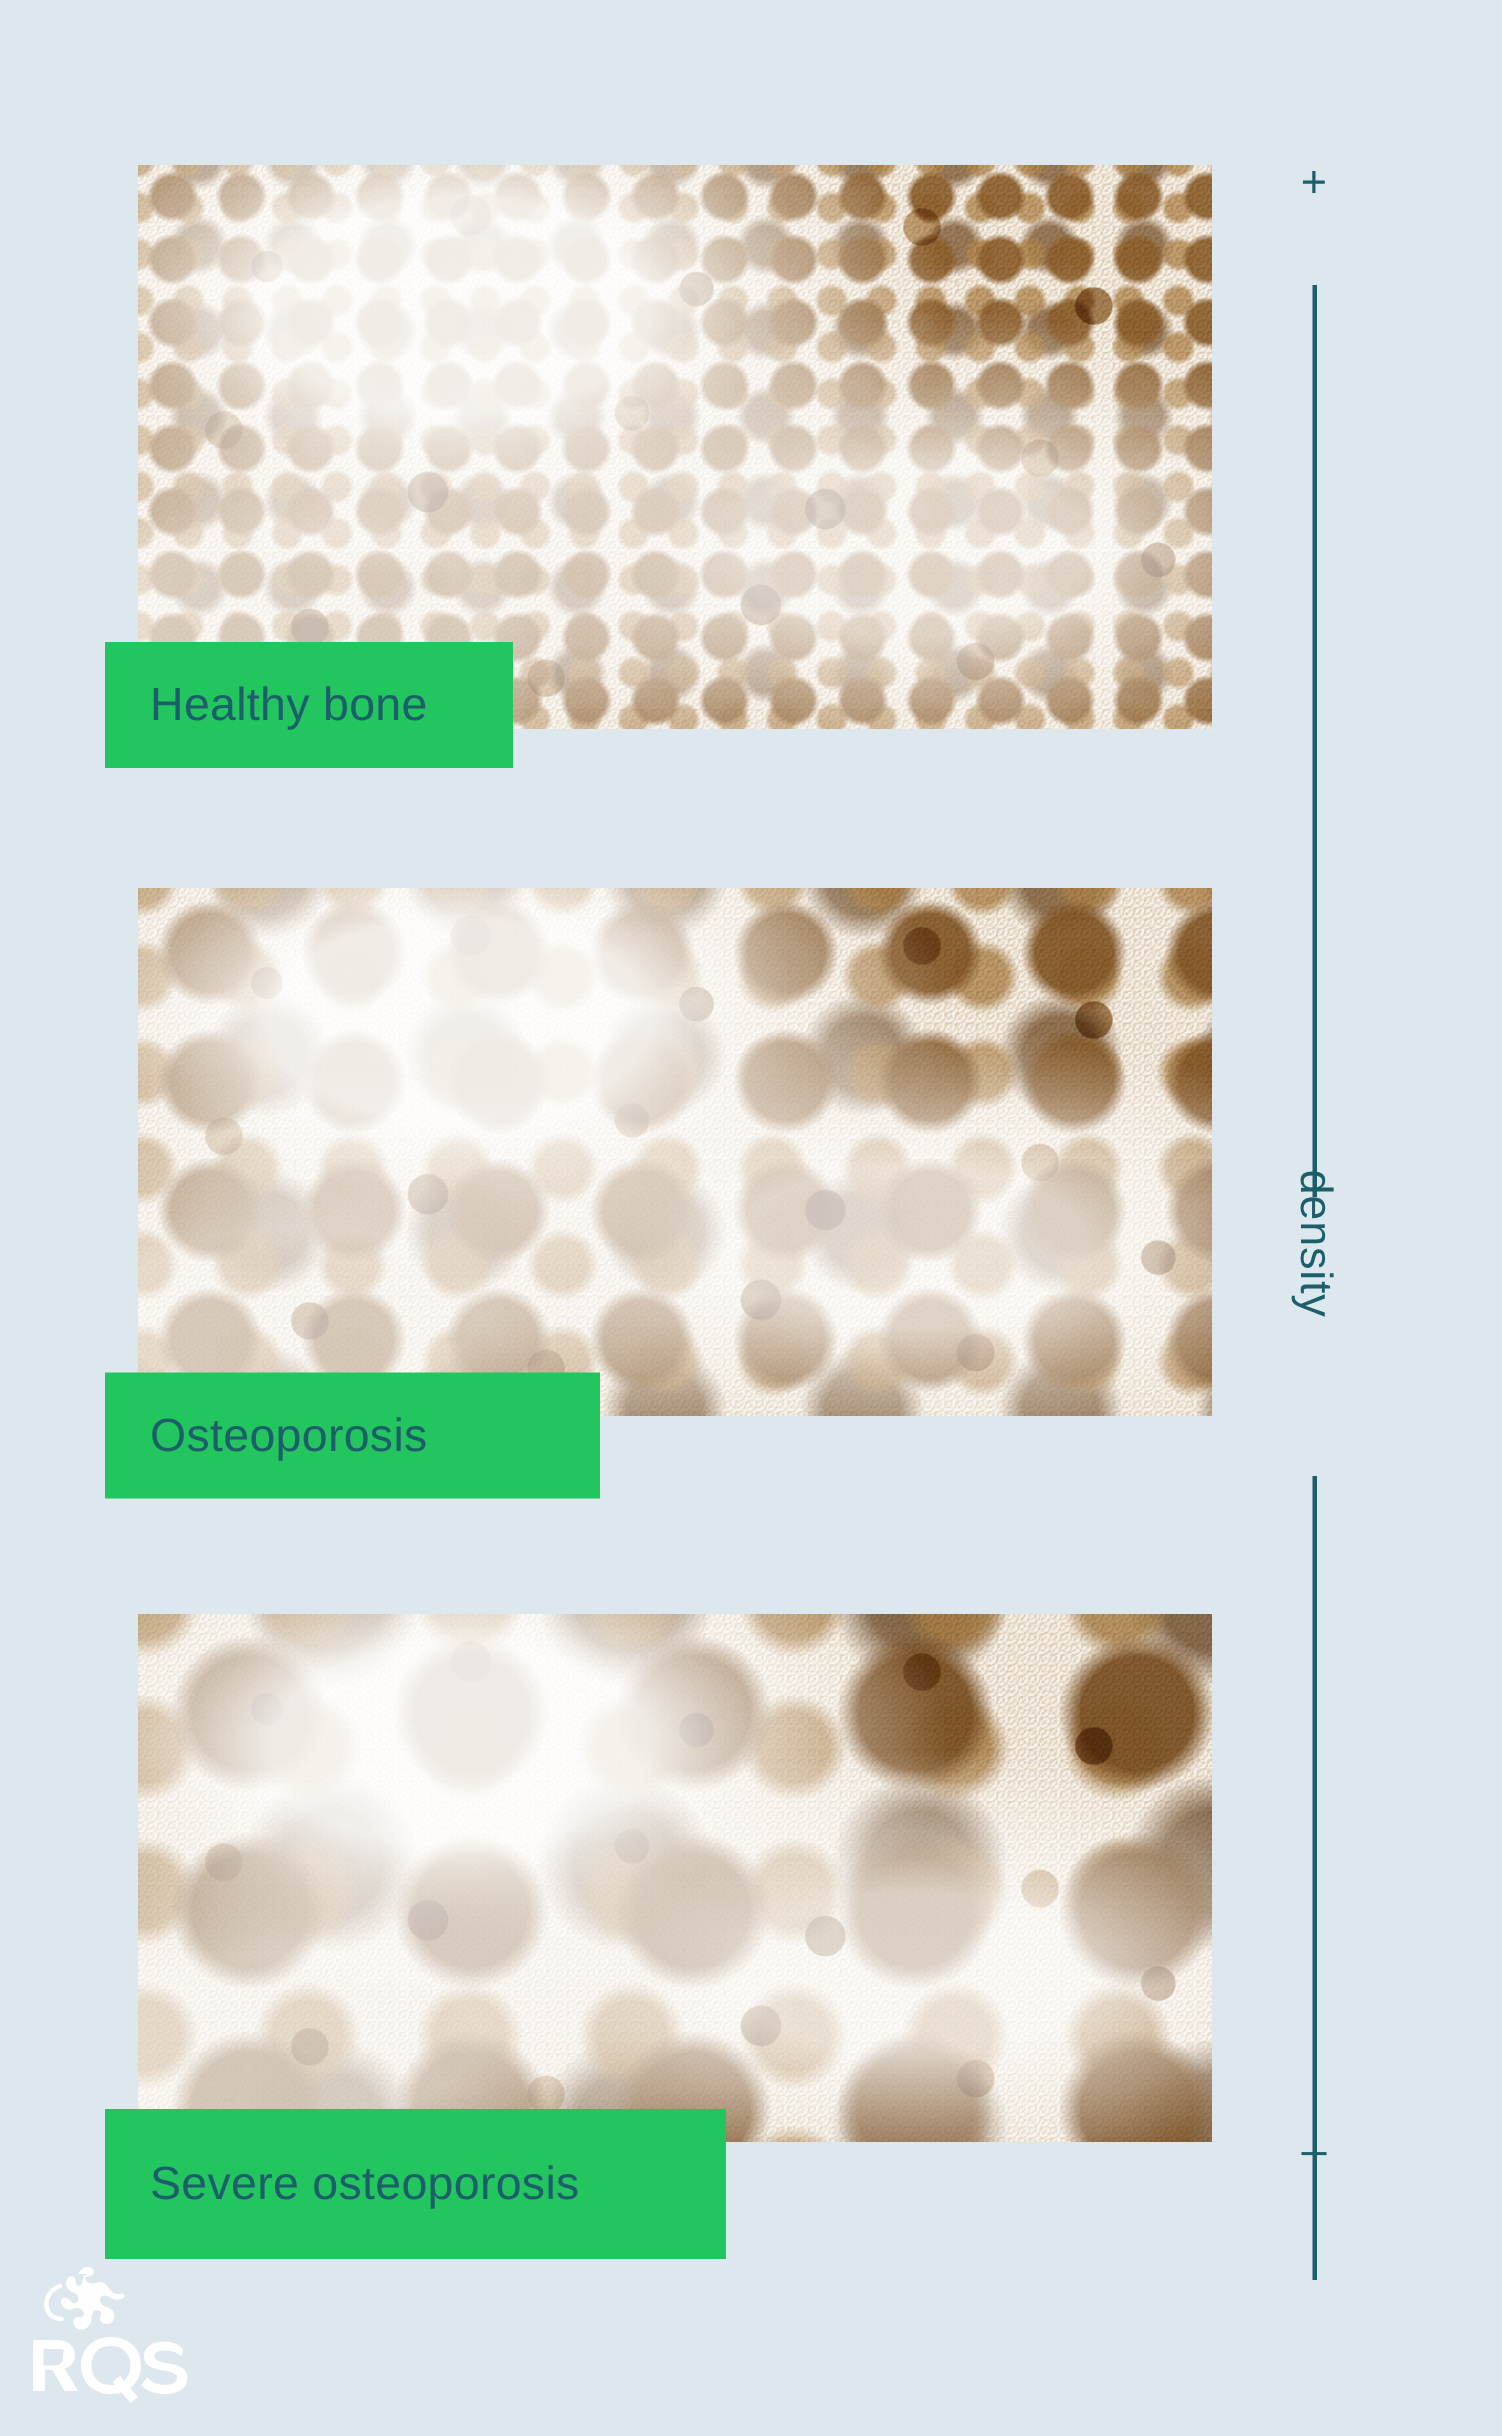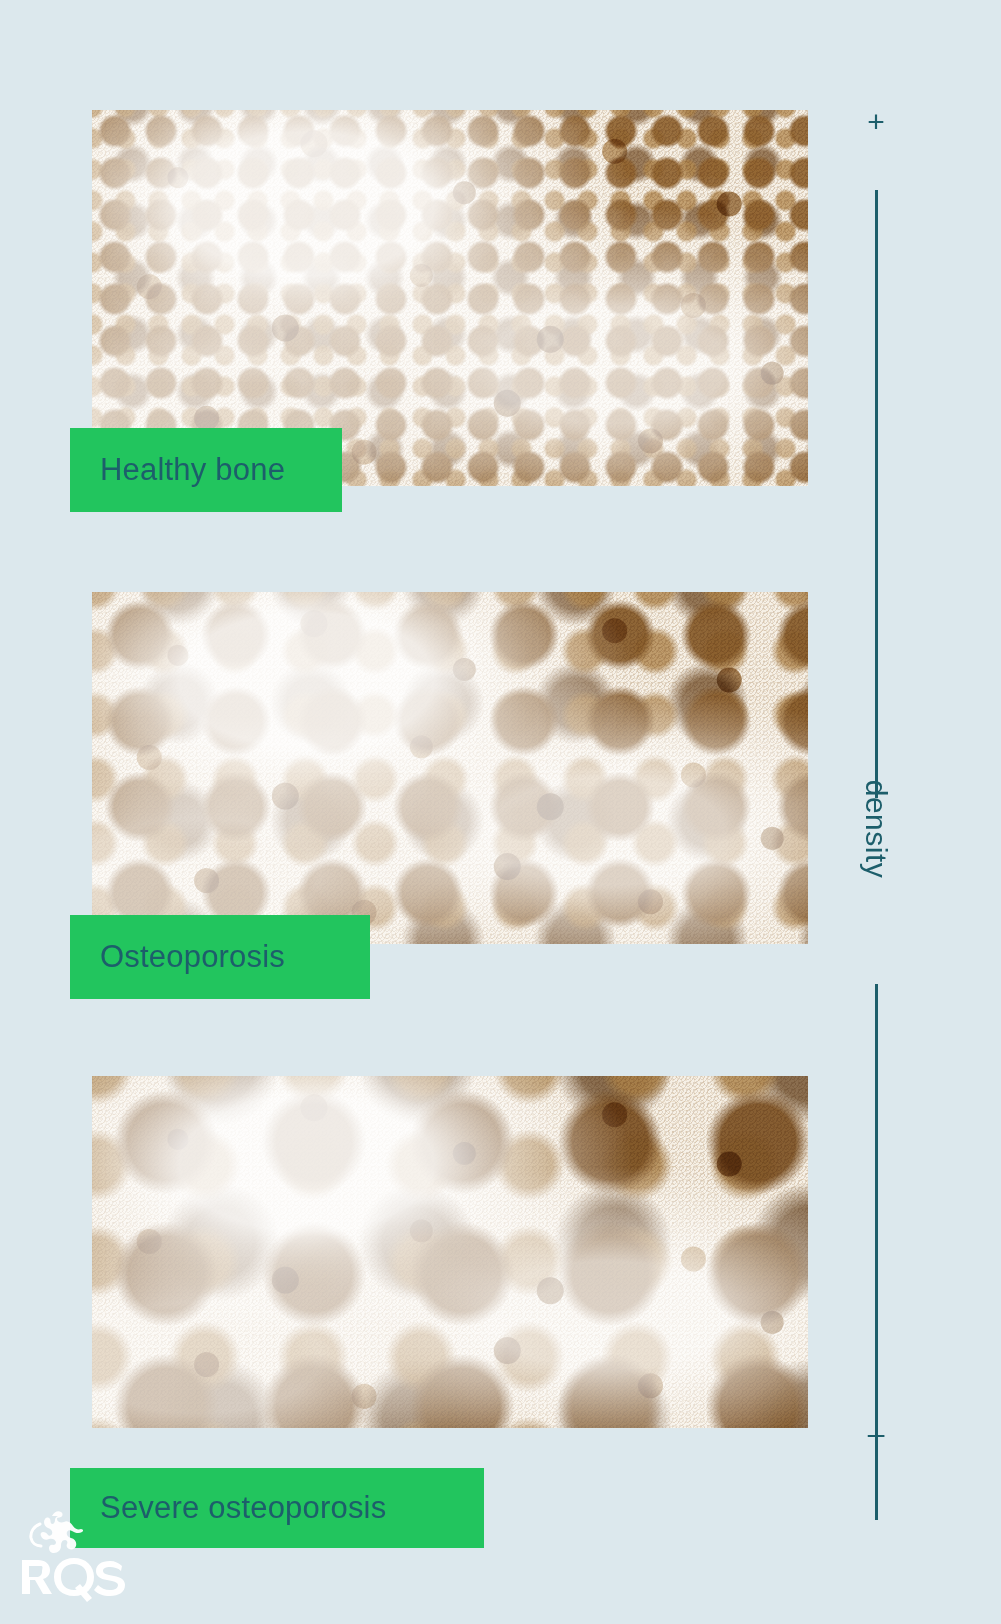--- a/index.html
+++ b/index.html
@@ -199,32 +199,32 @@
     <span class="caption-text">Healthy bone</span>
   </div>
 
   <div class="bone-panel panel-osteo" style="left:92px; top:592px; width:716px; height:352px;">
     <div class="tex base"></div>
     <div class="tex blobs"></div>
     <div class="tex grain"></div>
     <div class="tex light"></div>
   </div>
 
-  <div class="caption" style="left:70px; top:915px; width:300px; height:84px;">
+  <div class="caption" style="left:70px; top:915px; width:330px; height:84px;">
     <span class="caption-text">Osteoporosis</span>
   </div>
 
   <div class="bone-panel panel-severe" style="left:92px; top:1076px; width:716px; height:352px;">
     <div class="tex base"></div>
     <div class="tex blobs"></div>
     <div class="tex grain"></div>
     <div class="tex light"></div>
   </div>
 
-  <div class="caption" style="left:70px; top:1468px; width:414px; height:80px;">
+  <div class="caption" style="left:70px; top:1406px; width:414px; height:100px;">
     <span class="caption-text">Severe osteoporosis</span>
   </div>
 
   <div class="axis">
     <span class="axis-sign plus">+</span>
 
     <div class="axis-line upper"></div>
 
     <span class="axis-label">density</span>
 

